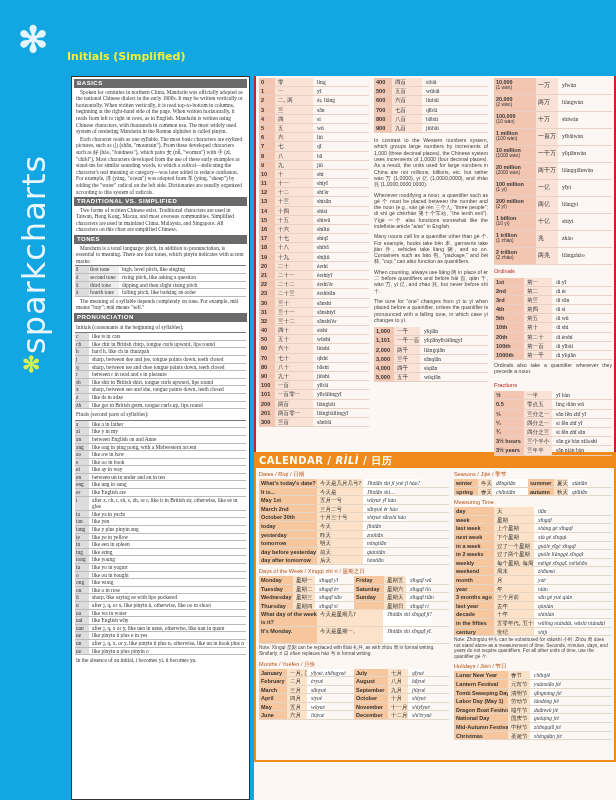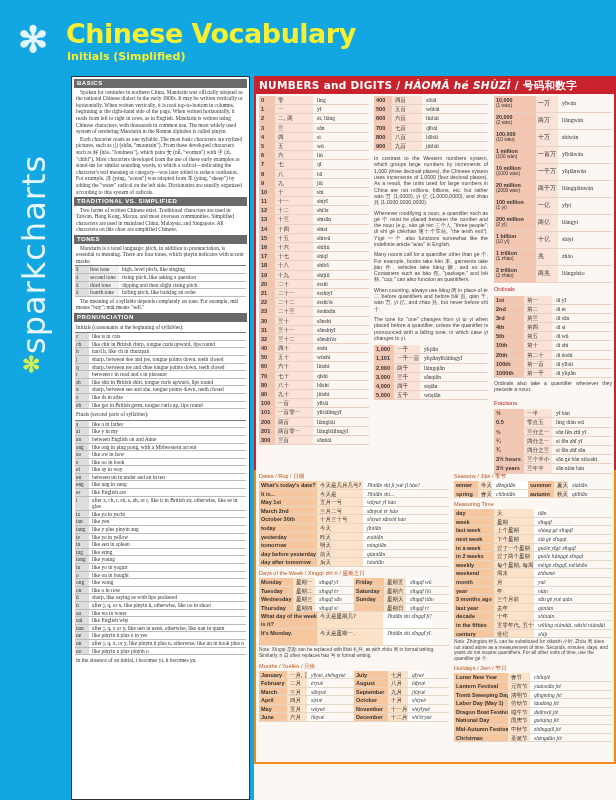--- a/index.html
+++ b/index.html
@@ -45,21 +45,20 @@
 .crow .b{background:#fbe2c8;height:100%;padding-left:3px;font-family:"DejaVu Sans",sans-serif;white-space:nowrap;overflow:hidden}
 .crow .c{padding-left:4px;font-family:"Liberation Serif",serif;font-style:italic;height:100%;white-space:nowrap;overflow:hidden;background:#fff}
 .csub{font-size:5.6px;color:#b5541b;font-family:"Liberation Sans",sans-serif;padding:2px 0 1px}
 .cnote{font-size:4.8px;line-height:5.6px;color:#444;font-family:"Liberation Sans",sans-serif;padding:1px 0}
 </style>
 </head>
 <body>
 
 <div class="header">
   <div class="logo-star">✻</div>
-  <div class="title">Chinese Vocabulary</div>
   <div class="subtitle">Initials (Simplified)</div>
 </div>
 
 <div class="side-brand">
   <span class="brand">sparkcharts</span>
 </div>
 <div class="side-star">✻</div>
 
 <div class="left-panel">
   <div class="lp-sec">BASICS</div>
@@ -256,25 +255,20 @@
       </div>
       <div class="lp-row">
         <div class="k">uo</div>
         <div class="v">like pinyin u plus pinyin o</div>
       </div>
     </div>
   <div class="lp-cap">In the absence of an initial, i becomes yi, ü becomes yu.</div>
 </div>
 
 <div class="right">
-  <div class="num-header">
-    <span>NUMBERS and DIGITS</span> /
-    <i>HÀOMǍ hé SHÙZÌ</i> /
-    <span>号码和数字</span>
-  </div>
   <div class="num-body">
     <div class="ncol" style="left:3px;width:110px" id="num-col1">
         <div class="nrow">
           <div class="a" style="width:16px">0</div>
           <div class="b" style="width:38px">零</div>
           <div class="c">líng</div>
         </div>
         <div class="nrow">
           <div class="a" style="width:16px">1</div>
           <div class="b" style="width:38px">一</div>
@@ -676,20 +670,25 @@
           </div>
           <div class="nrow">
             <div class="a" style="width:30px">3½ years</div>
             <div class="b" style="width:28px">三年半</div>
             <div class="c">sān nián bàn</div>
           </div>
         </div>
     </div>
   </div>
 
+  <div class="cal-header">
+    <span>CALENDAR</span> /
+    <i>RÌLÌ</i> /
+    <span>日历</span>
+  </div>
   <div class="cal-body">
     <div class="ccol" style="left:3px;top:0;width:190px">
       <div class="csub">Dates / Rìqī / 日期</div>
       <div id="cal-dates">
           <div class="crow">
             <div class="a" style="width:58px">What's today's date?</div>
             <div class="b" style="width:46px">今天是几月几号?</div>
             <div class="c">Jīntiān shì jǐ yuè jǐ hào?</div>
           </div>
           <div class="crow">

